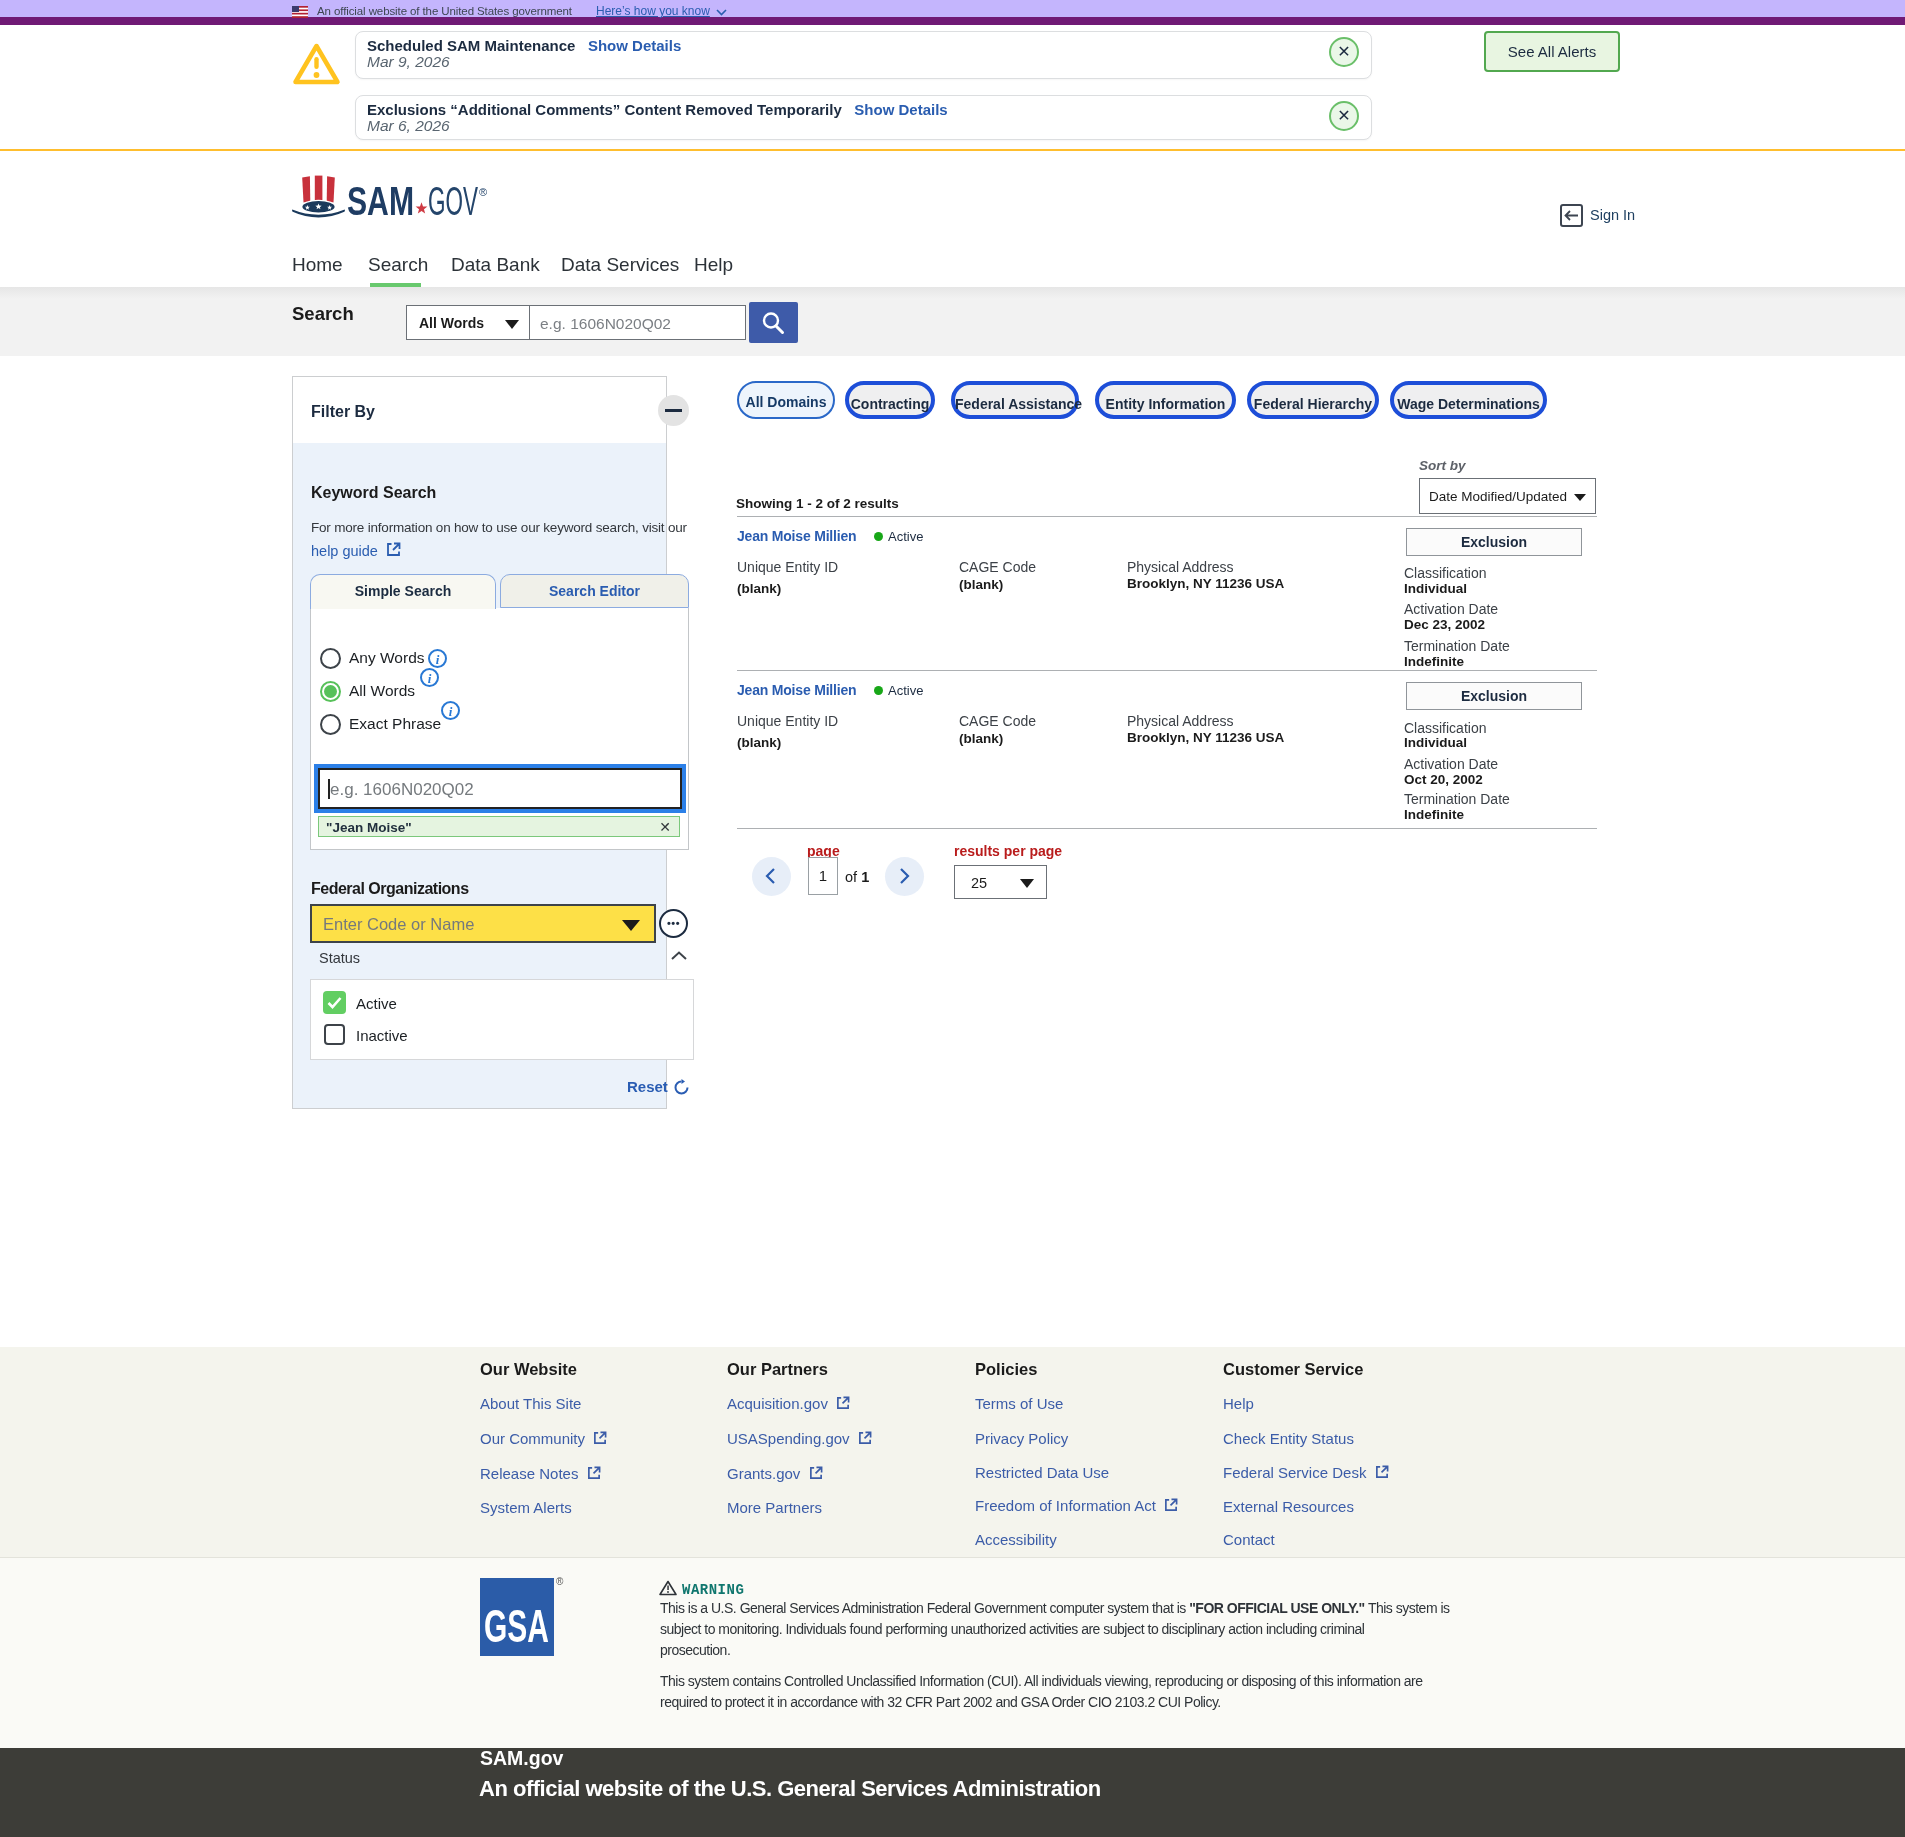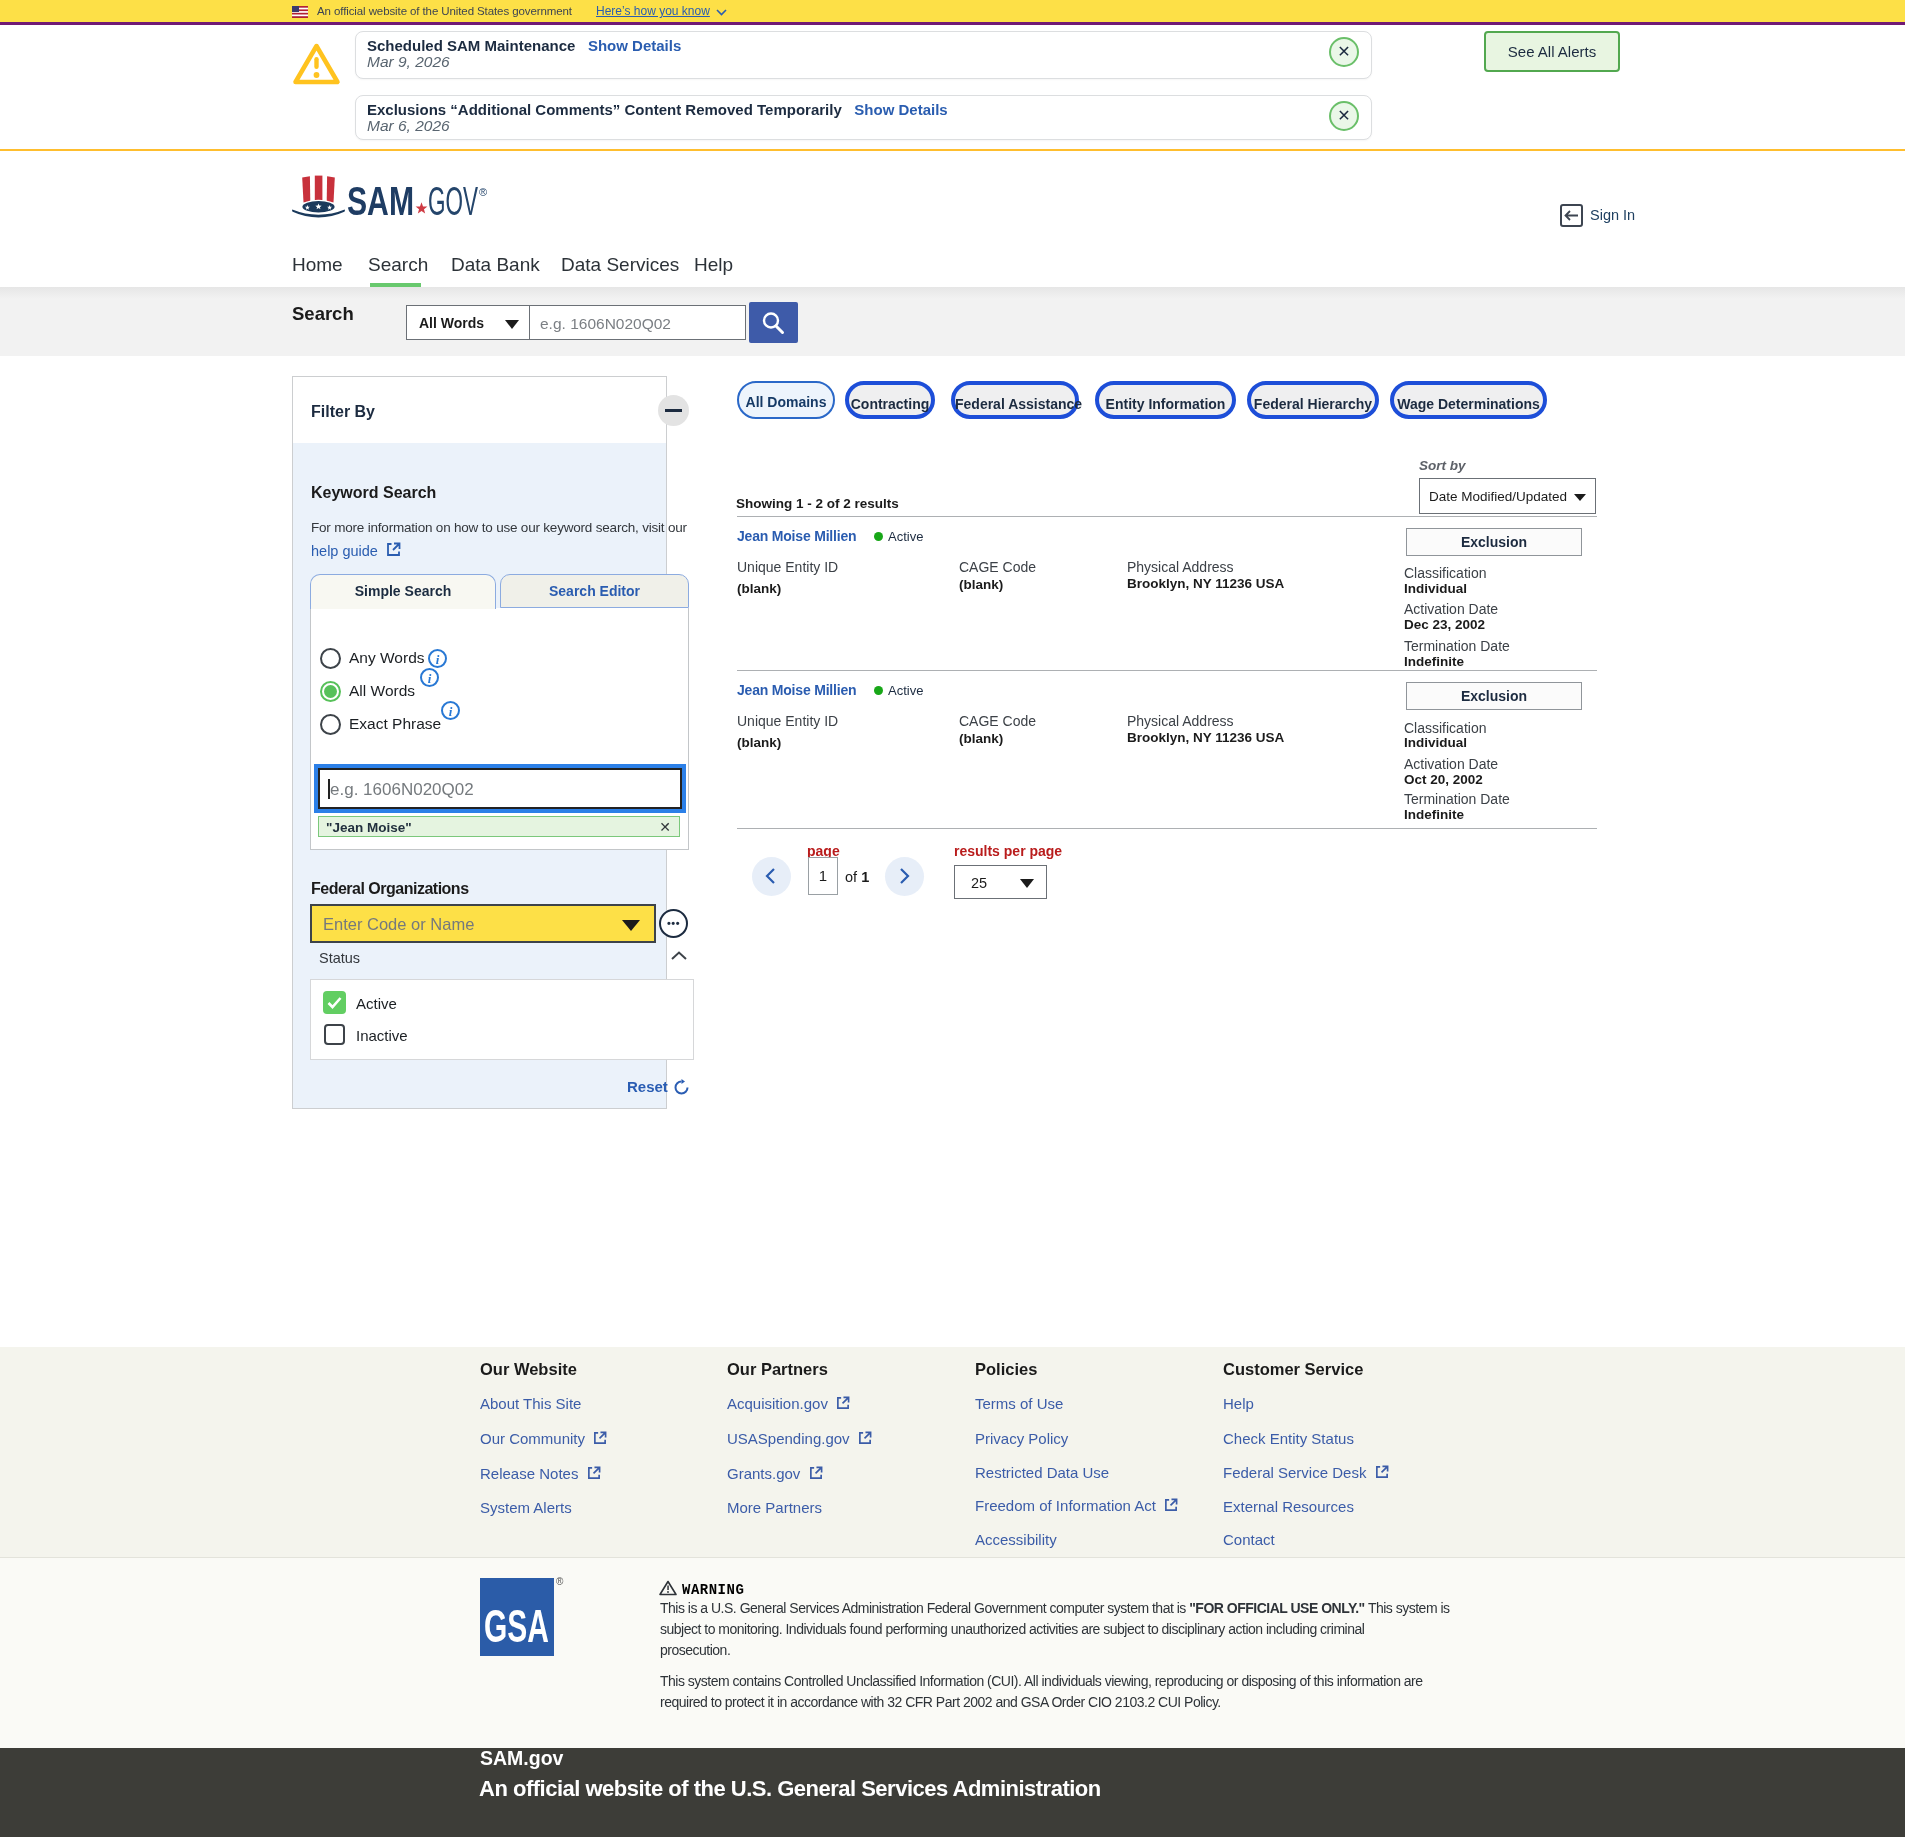--- a/index.html
+++ b/index.html
@@ -2,21 +2,21 @@
 <html><head>
 <meta charset="utf-8">
 <title>SAM.gov Search</title>
 <style>
 * { margin:0; padding:0; box-sizing:border-box; }
 html,body { background:#fff; }
 body { font-family:"Liberation Sans", sans-serif; color:#1b1b1b; }
 #page { position:relative; width:1905px; height:1837px; overflow:hidden; background:#fff; }
 
 
-#usabanner { position:absolute; left:0; top:0; width:1905px; height:25px; background:#fde047; border-bottom:3px solid #701a75; }
+#usabanner { position:absolute; left:0; top:0; width:1905px; height:25px; background:#c4b5fd; border-bottom:8px solid #701a75; }
 #usabanner .flag { position:absolute; left:292px; top:6px; }
 #usabanner .btxt { position:absolute; left:317px; top:5px; font-size:11.5px; letter-spacing:-0.1px; color:#3d4551; }
 #usabanner .blink { position:absolute; left:596px; top:4px; font-size:12px; color:#2a5db0; text-decoration:underline; }
 #usabanner .bchev { position:absolute; left:716px; top:9px; }
 
 
 #alerts { position:absolute; left:0; top:25px; width:1905px; height:126px; background:#fff; border-bottom:2px solid #ffbe2e; }
 .alertbox { position:absolute; left:355px; width:1017px; background:#fff; border:1px solid #dcdee0; border-radius:8px; box-shadow:0 1px 2px rgba(0,0,0,0.04); }
 .alertbox .atitle { position:absolute; left:11px; top:5px; font-size:15px; white-space:nowrap; font-weight:bold; color:#1c2b40; }
 .alertbox .adet { font-weight:bold; color:#2a5db0; }
@@ -110,21 +110,21 @@
 
 
 #footer { position:absolute; left:0; top:1347px; width:1905px; height:210px; background:#f4f4ed; }
 #gsasec { position:absolute; left:0; top:1557px; width:1905px; height:191px; background:#fafaf6; border-top:1px solid #e3e3db; }
 .fh { position:absolute; font-size:16.5px; white-space:nowrap; font-weight:bold; color:#1b1b1b; }
 .fl { position:absolute; font-size:15px; white-space:nowrap; color:#3b5ca8; }
 .extic { display:inline-block; vertical-align:-1px; margin-left:4px; }
 #gsalogo { position:absolute; left:480px; top:20px; width:74px; height:78px; background:#2b5ca8; }
 
 #gsareg { position:absolute; left:556px; top:18px; font-size:10px; color:#555; }
-.warnh { position:absolute; left:682px; top:21px; font-family:"Liberation Mono", monospace; font-size:14px; font-weight:bold; color:#000000; letter-spacing:0.5px; }
+.warnh { position:absolute; left:682px; top:21px; font-family:"Liberation Mono", monospace; font-size:14px; font-weight:bold; color:#0f766e; letter-spacing:0.5px; }
 .warnp { position:absolute; left:660px; width:810px; font-size:14px; letter-spacing:-0.5px; color:#2e3338; line-height:21px; white-space:nowrap; }
 #darkbar { position:absolute; left:0; top:1748px; width:1905px; height:89px; background:#3d3d38; }
 #darkbar .d1 { position:absolute; left:480px; top:-1px; font-size:19.5px; font-weight:bold; color:#fff; }
 #darkbar .d2 { position:absolute; left:479px; top:28px; font-size:22px; letter-spacing:-0.5px; font-weight:bold; color:#fff; }
 </style>
 </head>
 <body>
 <div id="page">
 
 <div id="usabanner">

